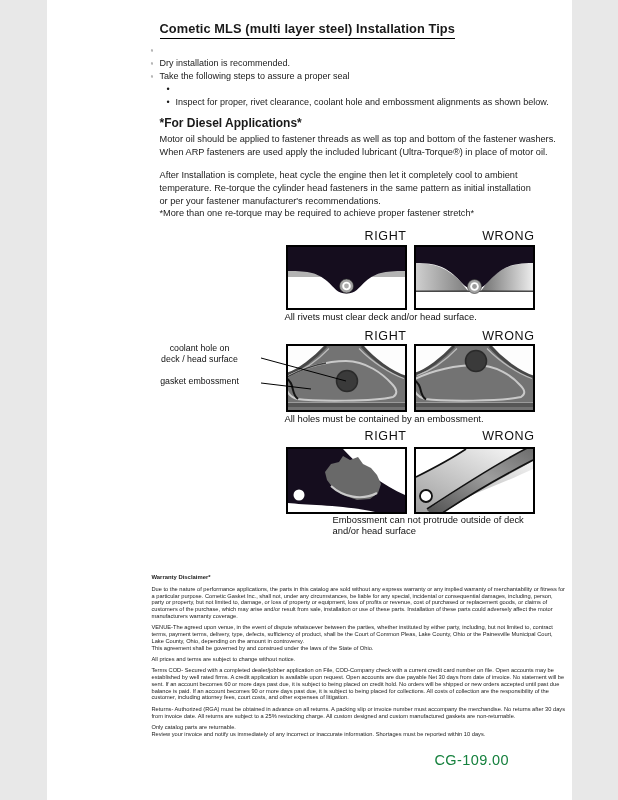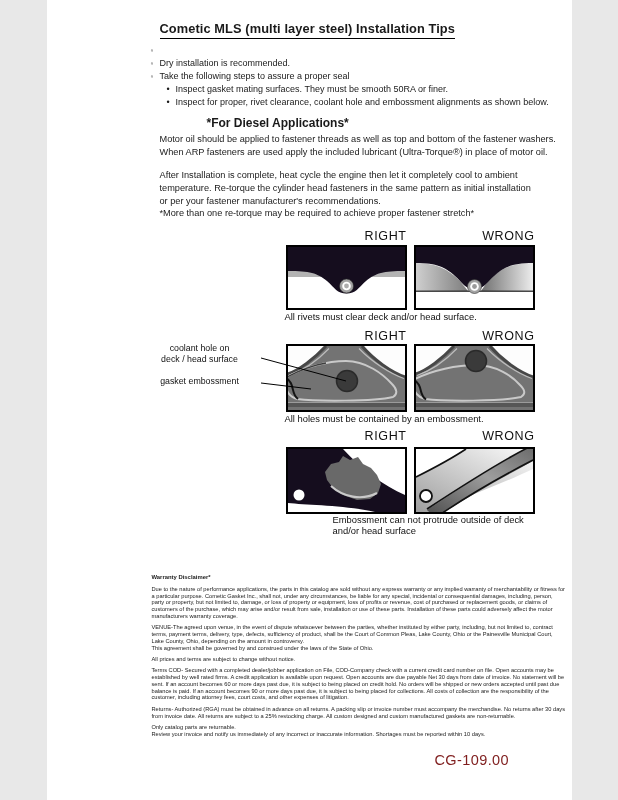--- a/index.html
+++ b/index.html
@@ -7,31 +7,31 @@
         font-family:"Liberation Sans","DejaVu Sans",sans-serif;color:#1a1a1a;overflow:hidden;}
   .abs{position:absolute;}
   .pre{white-space:pre-line;}
   #doc-title{left:113px;top:21px;font-size:12.8px;font-weight:bold;
              border-bottom:1.6px solid #000;padding-bottom:2px;letter-spacing:0.1px;}
   #bullet-list{left:104px;top:44px;font-size:9px;line-height:13px;width:470px;}
   .bullet-row{display:flex;}
   .bullet-row .marker{width:9px;flex:0 0 9px;font-size:8px;}
   .sub{margin-left:16px;}
   .sub .marker{font-size:9px;}
-  #diesel-heading{left:113px;top:116px;font-size:12px;font-weight:bold;margin-left:47px;}
+  #diesel-heading{left:113px;top:116px;font-size:12px;font-weight:bold;}
   .body-para{left:113px;font-size:9.2px;line-height:13px;width:460px;}
   .rw-label{width:121px;text-align:right;font-size:12.5px;letter-spacing:0.6px;color:#111;}
   .dbox{width:121px;height:68px;}
   .dbox svg{display:block;}
   .caption{left:238px;font-size:9.4px;line-height:10.5px;color:#111;}
   .callout{font-size:8.8px;line-height:10.5px;text-align:center;width:126px;left:90px;color:#111;}
   #legal{left:105px;top:574px;width:414px;font-size:5.7px;line-height:6.8px;color:#222;}
   #legal .lg-head{font-weight:bold;margin:0 0 5px 0;font-size:5.9px;}
   #legal p{margin:0 0 4.5px 0;}
-  #page-code{left:388px;top:752px;font-size:14.5px;letter-spacing:0.4px;color:#7f1d1d;}
+  #page-code{left:388px;top:752px;font-size:14.5px;letter-spacing:0.4px;color:#15803d;}
 </style>
 </head>
 <body>
 
 <div id="page">
 
   <div id="doc-title" class="abs">Cometic MLS (multi layer steel) Installation Tips</div>
 
   <div id="bullet-list" class="abs">
     <div class="bullet-row">
@@ -40,21 +40,20 @@
     <div class="bullet-row">
       <span class="marker">◦</span>
       <span>Dry installation is recommended.</span>
     </div>
     <div class="bullet-row">
       <span class="marker">◦</span>
       <span>Take the following steps to assure a proper seal</span>
     </div>
     <div class="bullet-row sub">
       <span class="marker">•</span>
-      <span>Inspect gasket mating surfaces.  They must be smooth 50RA or finer.</span>
     </div>
     <div class="bullet-row sub">
       <span class="marker">•</span>
       <span>Inspect for proper, rivet clearance, coolant hole and embossment alignments as shown below.</span>
     </div>
   </div>
 
   <div id="diesel-heading" class="abs">*For Diesel Applications*</div>
   <div class="abs body-para pre" style="top:169px;">After Installation is complete, heat cycle the engine then let it completely cool to ambient
 temperature. Re-torque the cylinder head fasteners in the same pattern as initial installation

